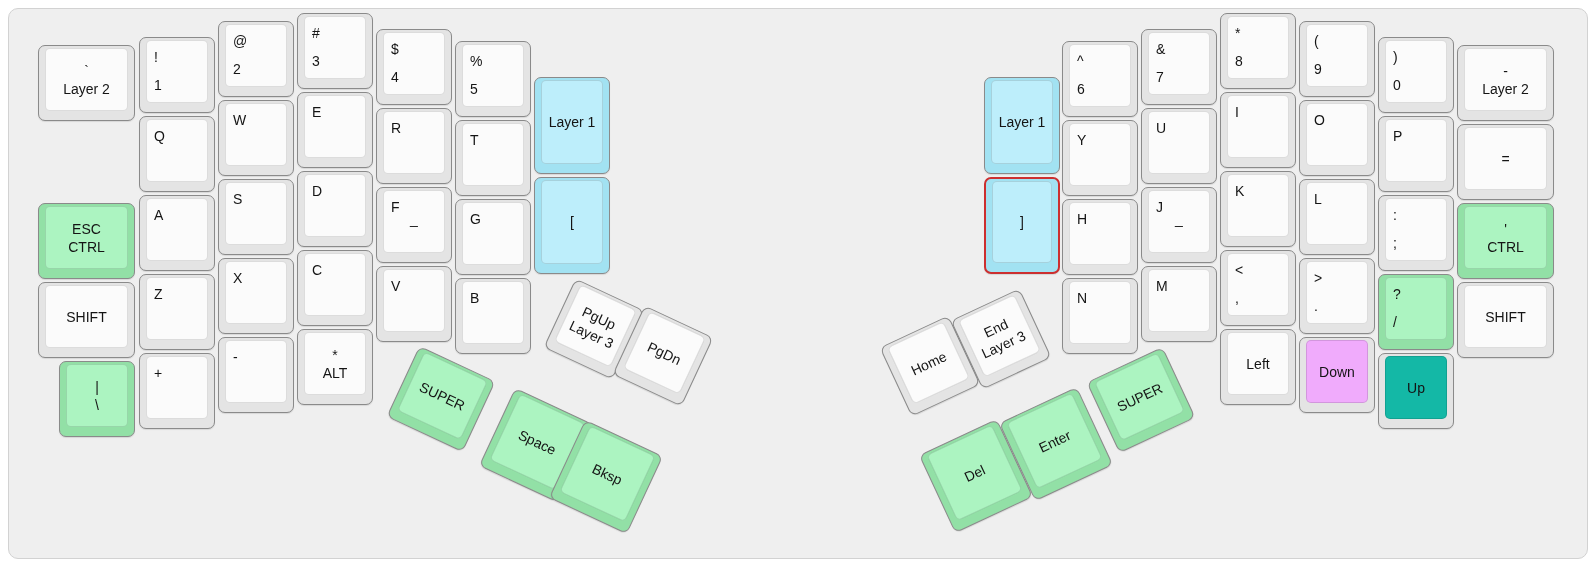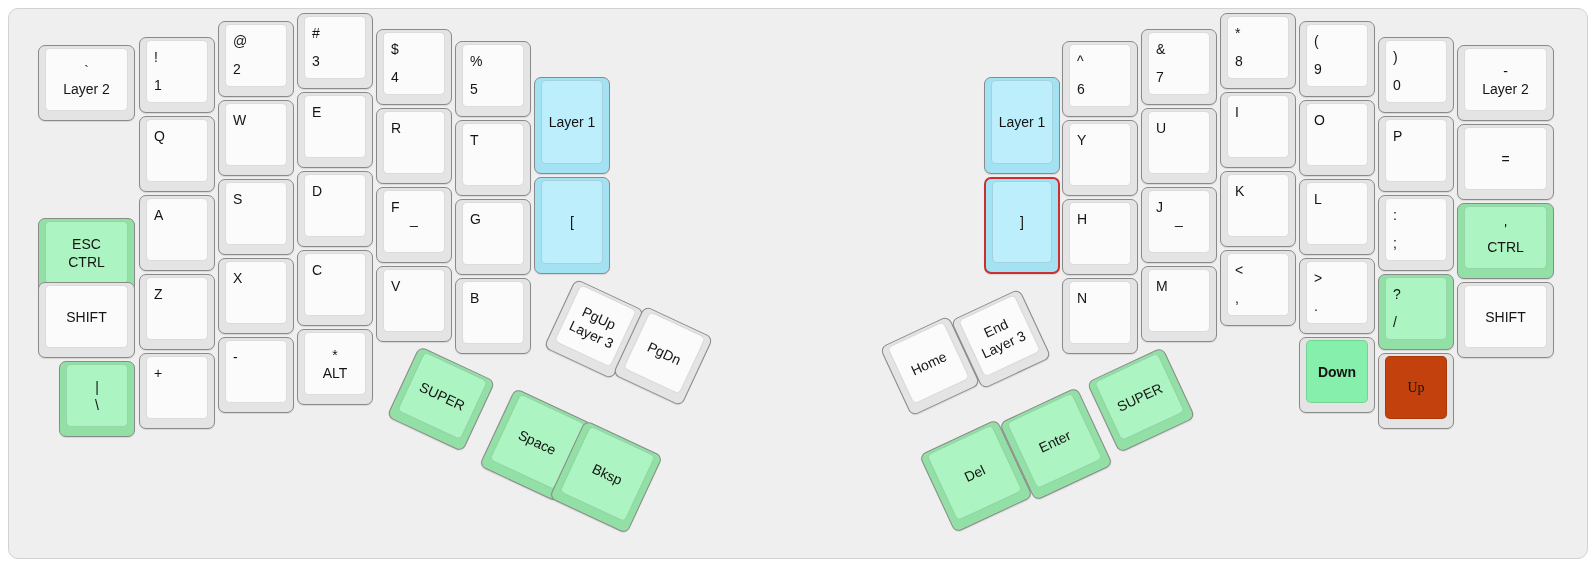--- a/index.html
+++ b/index.html
@@ -43,21 +43,21 @@
 <div class="panel"></div>
 <div class="board">
     <div class="key" style="left: 38px; top: 45px; width: 97px; height: 76px; background: rgb(228, 228, 228); border-color: rgb(138, 138, 138);">
       <div class="cap" style="background: rgb(251, 251, 251);">
         <div class="lab-center">
           <div class="line">`</div>
           <div class="line">Layer 2</div>
         </div>
       </div>
     </div>
-    <div class="key" style="left: 38px; top: 218px; width: 97px; height: 76px; background: rgb(146, 224, 166); border-color: rgb(138, 138, 138);">
+    <div class="key" style="left: 38px; top: 203px; width: 97px; height: 76px; background: rgb(146, 224, 166); border-color: rgb(138, 138, 138);">
       <div class="cap" style="background: rgb(172, 244, 193);">
         <div class="lab-center">
           <div class="line">ESC</div>
           <div class="line">CTRL</div>
         </div>
       </div>
     </div>
     <div class="key" style="left: 38px; top: 282px; width: 97px; height: 76px; background: rgb(228, 228, 228); border-color: rgb(138, 138, 138);">
       <div class="cap" style="background: rgb(251, 251, 251);">
         <div class="lab-center">
@@ -387,20 +387,27 @@
       </div>
     </div>
     <div class="key" style="left: 1220px; top: 250px; width: 76px; height: 76px; background: rgb(228, 228, 228); border-color: rgb(138, 138, 138);">
       <div class="cap" style="background: rgb(251, 251, 251);">
         <div class="lab-left">
           <div class="line">&lt;</div>
           <div class="line">,</div>
         </div>
       </div>
     </div>
+    <div class="key" style="left: 1220px; top: 329px; width: 76px; height: 76px; background: rgb(228, 228, 228); border-color: rgb(138, 138, 138);">
+      <div class="cap" style="background: rgb(251, 251, 251);">
+        <div class="lab-center">
+          <div class="line">Left</div>
+        </div>
+      </div>
+    </div>
     <div class="key" style="left: 1299px; top: 21px; width: 76px; height: 76px; background: rgb(228, 228, 228); border-color: rgb(138, 138, 138);">
       <div class="cap" style="background: rgb(251, 251, 251);">
         <div class="lab-left">
           <div class="line">(</div>
           <div class="line">9</div>
         </div>
       </div>
     </div>
     <div class="key" style="left: 1299px; top: 100px; width: 76px; height: 76px; background: rgb(228, 228, 228); border-color: rgb(138, 138, 138);">
       <div class="cap" style="background: rgb(251, 251, 251);">
@@ -418,21 +425,21 @@
     </div>
     <div class="key" style="left: 1299px; top: 258px; width: 76px; height: 76px; background: rgb(228, 228, 228); border-color: rgb(138, 138, 138);">
       <div class="cap" style="background: rgb(251, 251, 251);">
         <div class="lab-left">
           <div class="line">&gt;</div>
           <div class="line">.</div>
         </div>
       </div>
     </div>
     <div class="key" style="left: 1299px; top: 337px; width: 76px; height: 76px; background: rgb(228, 228, 228); border-color: rgb(138, 138, 138);">
-      <div class="cap" style="background: #86efac; font-weight: bold;">
+      <div class="cap" style="background: #f0abfc;">
         <div class="lab-center">
           <div class="line">Down</div>
         </div>
       </div>
     </div>
     <div class="key" style="left: 1378px; top: 37px; width: 76px; height: 76px; background: rgb(228, 228, 228); border-color: rgb(138, 138, 138);">
       <div class="cap" style="background: rgb(251, 251, 251);">
         <div class="lab-left">
           <div class="line">)</div>
           <div class="line">0</div>
@@ -456,21 +463,21 @@
     </div>
     <div class="key" style="left: 1378px; top: 274px; width: 76px; height: 76px; background: rgb(146, 224, 166); border-color: rgb(138, 138, 138);">
       <div class="cap" style="background: rgb(172, 244, 193);">
         <div class="lab-left">
           <div class="line">?</div>
           <div class="line">/</div>
         </div>
       </div>
     </div>
     <div class="key" style="left: 1378px; top: 353px; width: 76px; height: 76px; background: rgb(228, 228, 228); border-color: rgb(138, 138, 138);">
-      <div class="cap" style="background: #c2410c; font-family: Liberation Serif, serif;">
+      <div class="cap" style="background: #14b8a6;">
         <div class="lab-center">
           <div class="line">Up</div>
         </div>
       </div>
     </div>
     <div class="key" style="left: 1457px; top: 45px; width: 97px; height: 76px; background: rgb(228, 228, 228); border-color: rgb(138, 138, 138);">
       <div class="cap" style="background: rgb(251, 251, 251);">
         <div class="lab-center">
           <div class="line">-</div>
           <div class="line">Layer 2</div>

